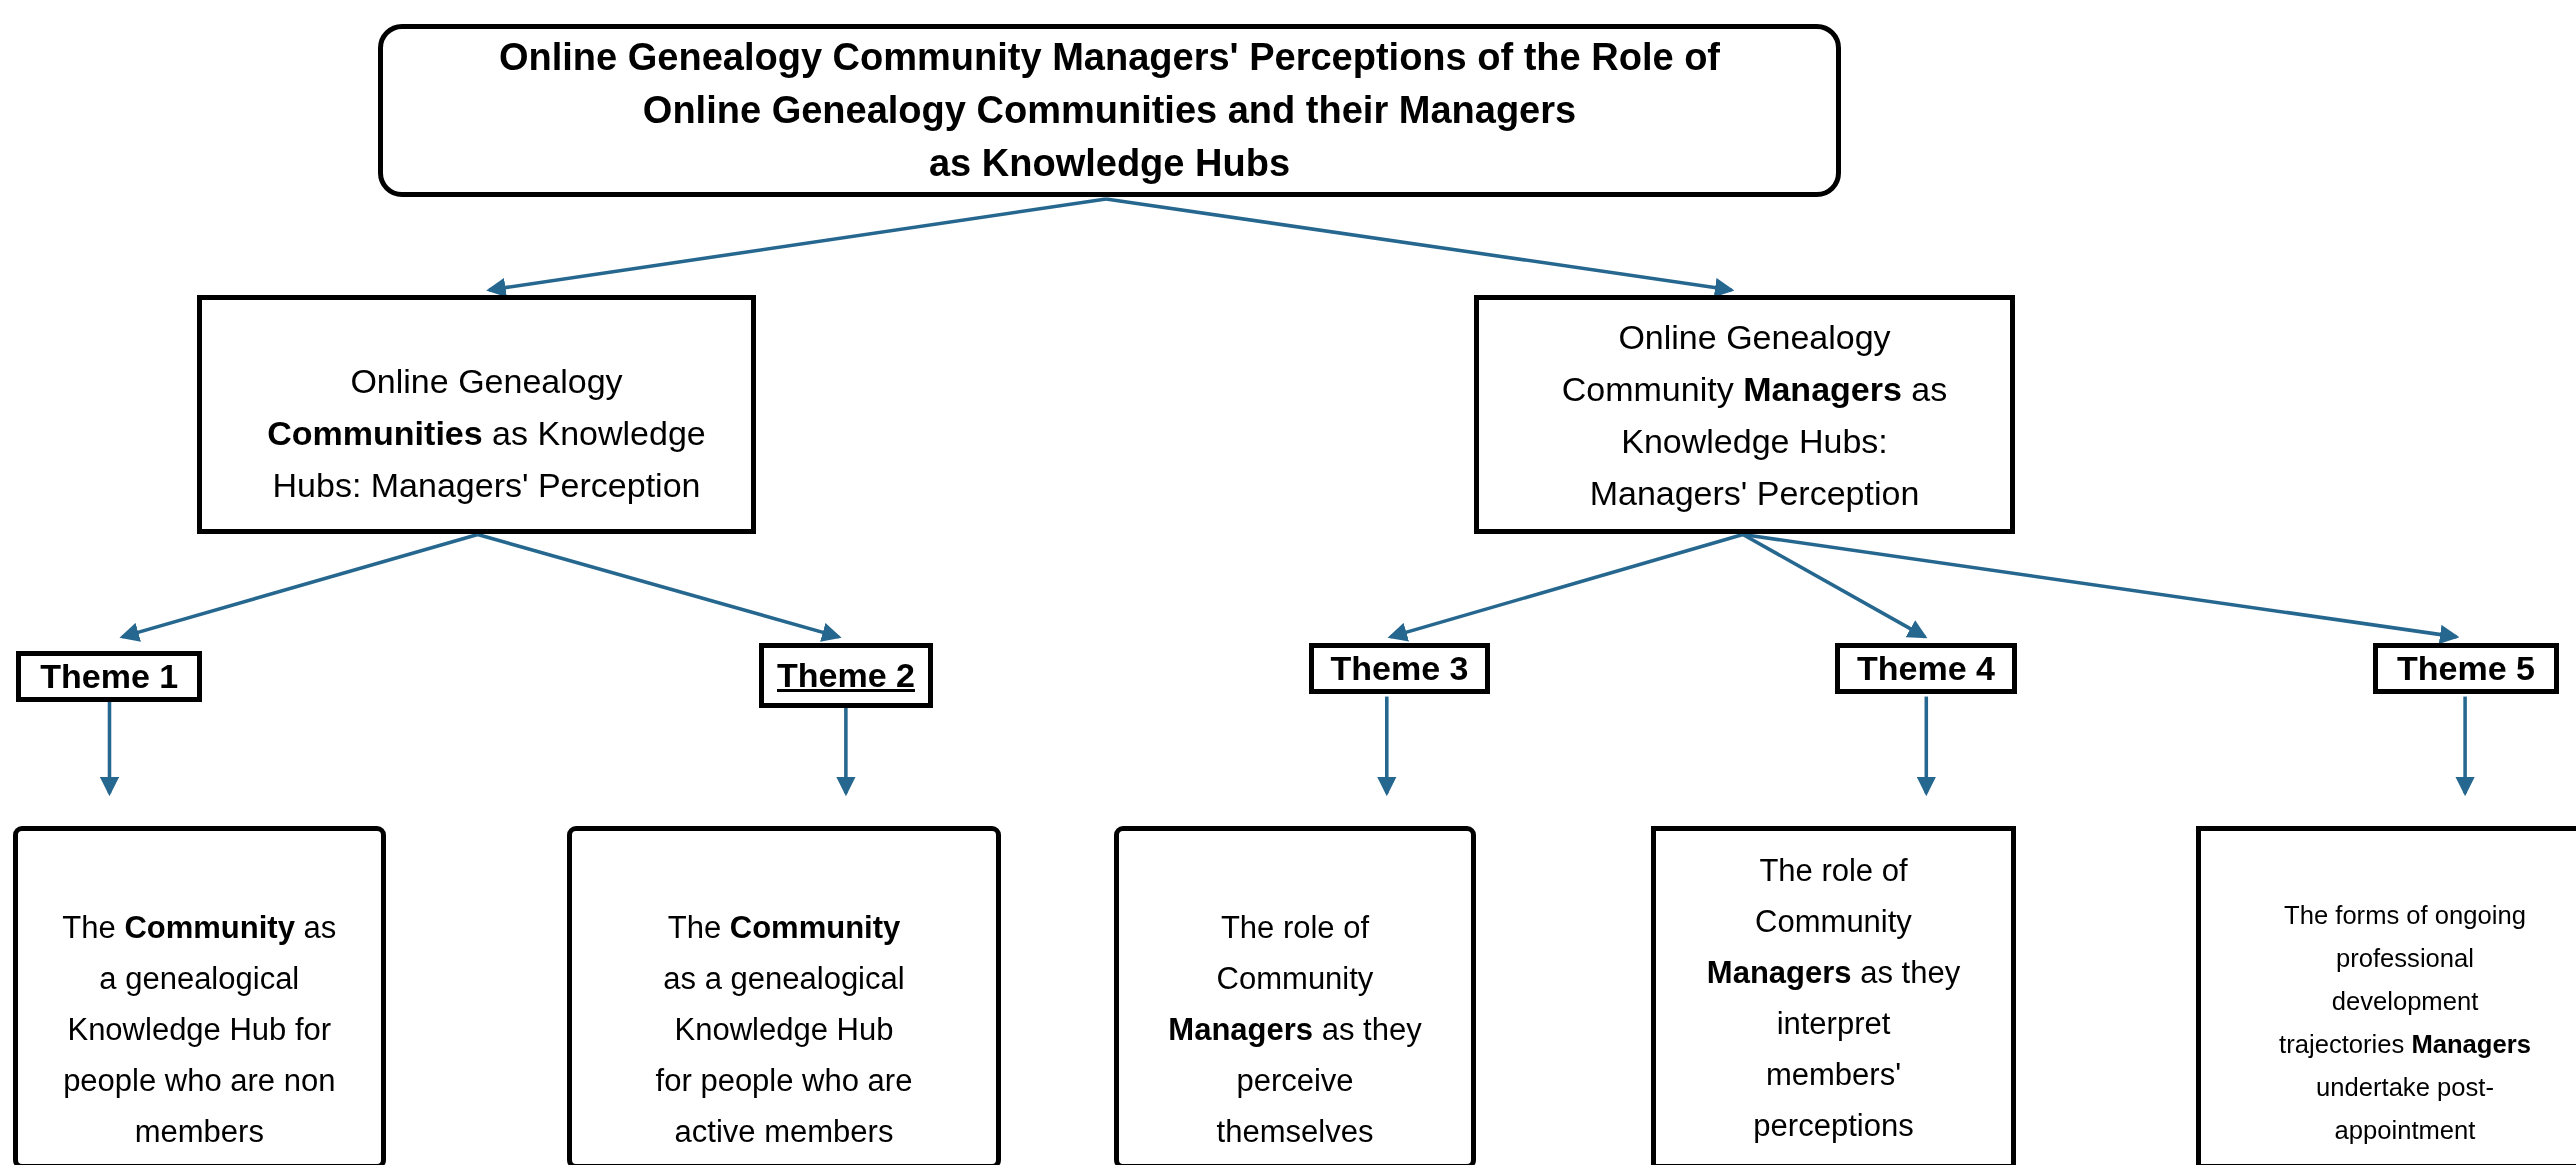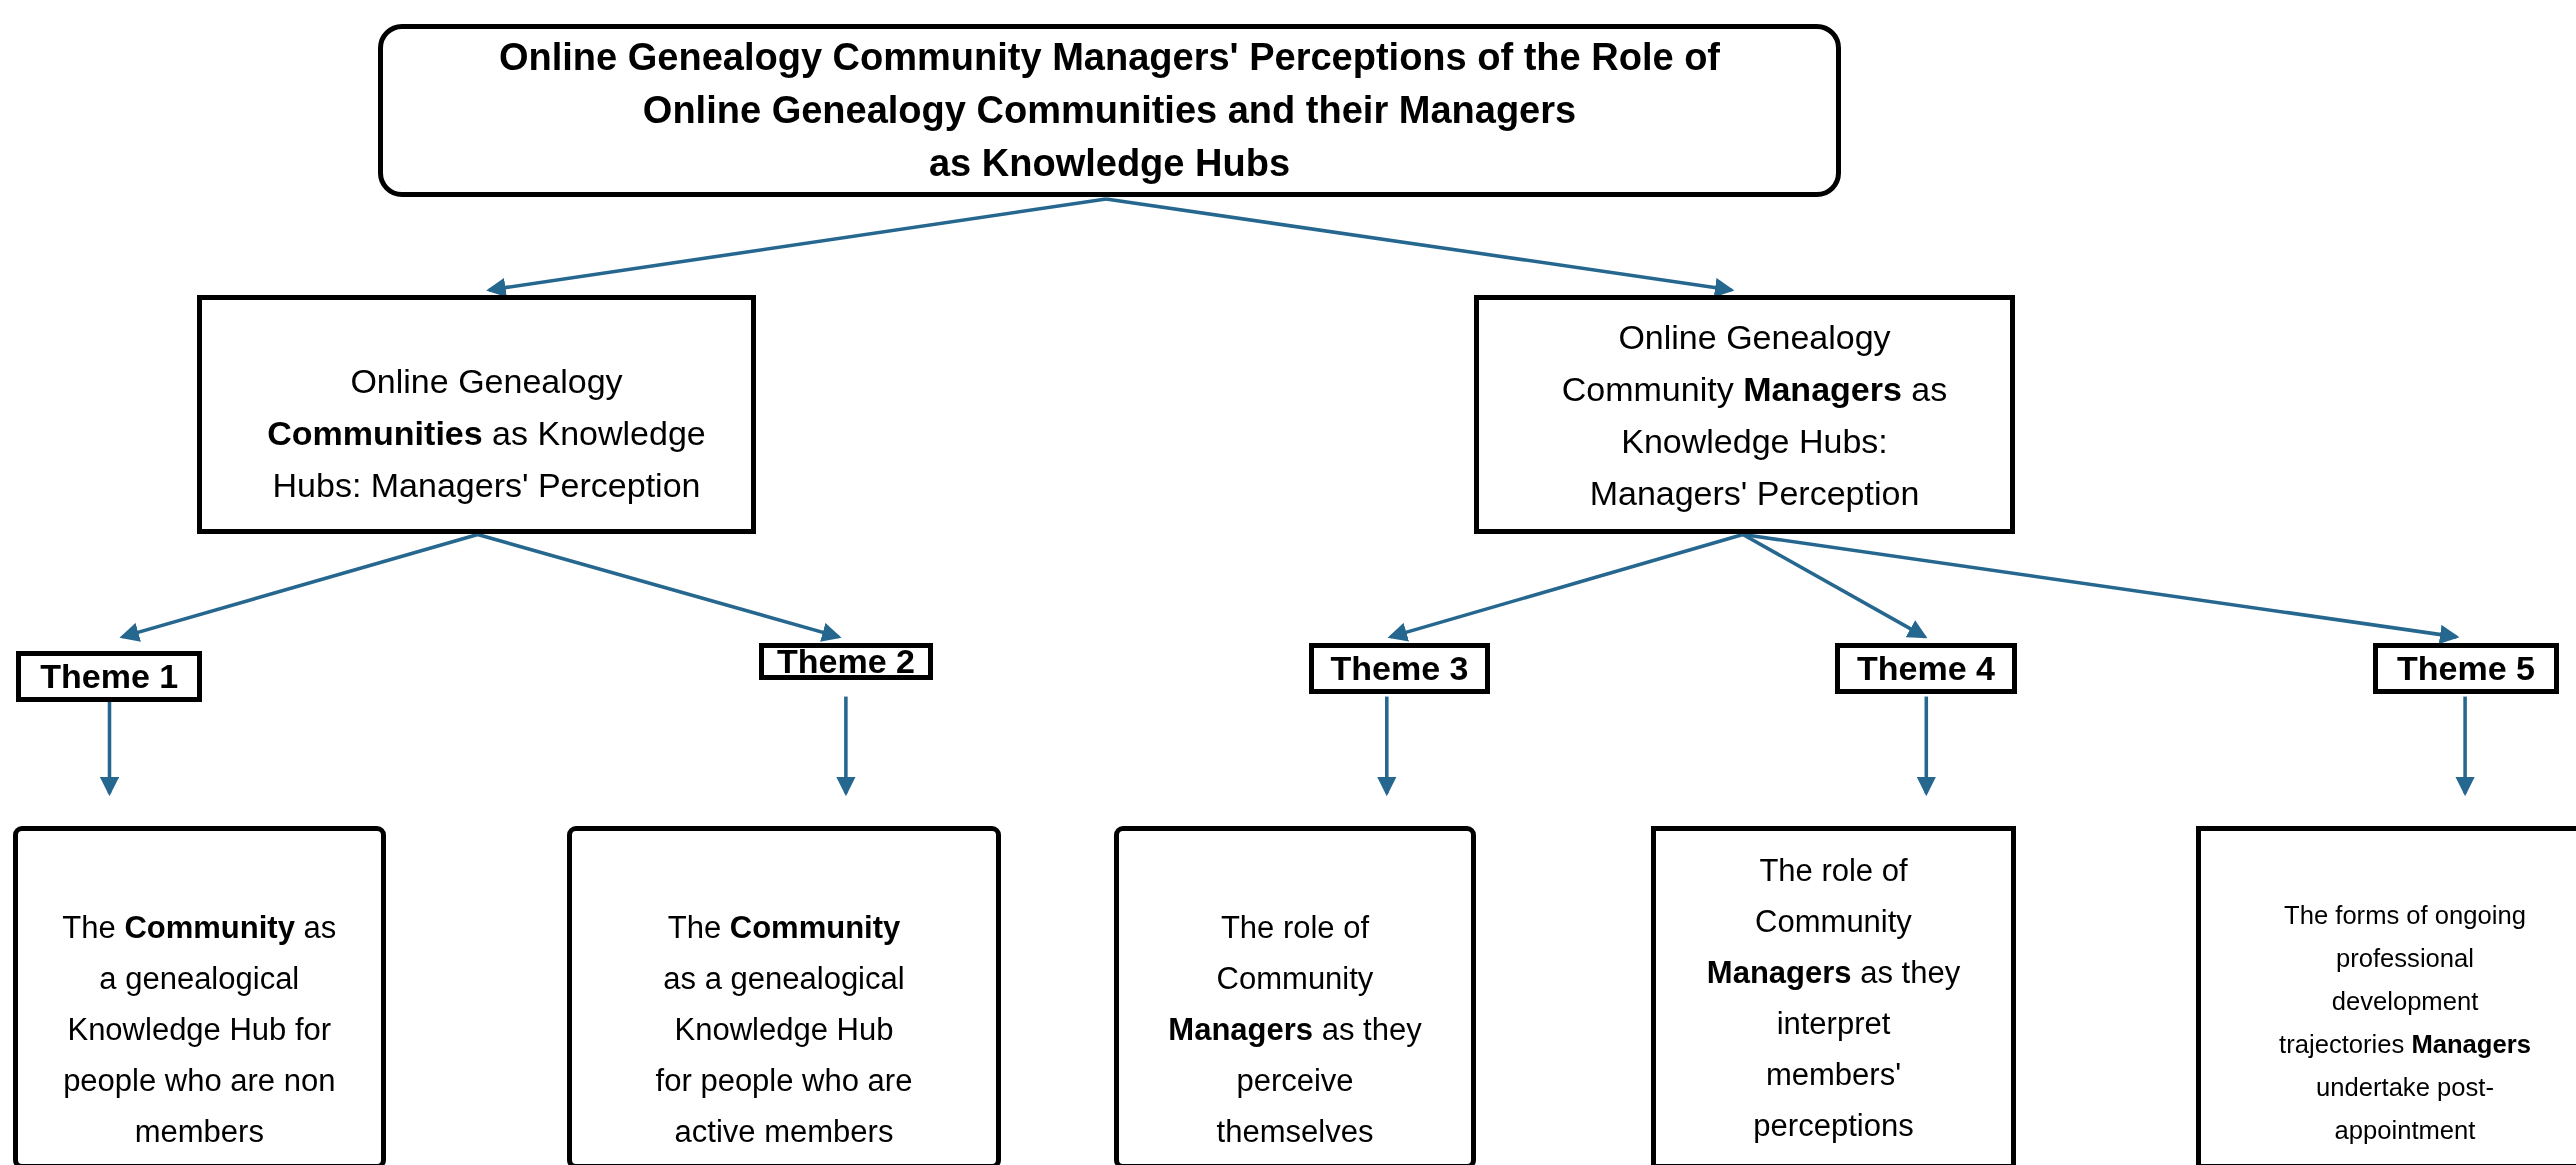--- a/index.html
+++ b/index.html
@@ -71,21 +71,21 @@
   <div class="box branch-box" style="left:1474px;top:295px;width:541px;height:239px;">
       <div class="ln"><span>Online Genealogy</span></div>
       <div class="ln"><span>Community </span><span class="b">Managers</span><span> as</span></div>
       <div class="ln"><span>Knowledge Hubs:</span></div>
       <div class="ln"><span>Managers' Perception</span></div>
     </div>
 
   <div class="box theme-box" style="left:16.3px;top:643px;width:186px;height:51px;margin-top:8px;">
     <span>Theme 1</span>
   </div>
-  <div class="box theme-box" style="left:759px;top:643px;width:174px;height:37px;text-decoration:underline;">
+  <div class="box theme-box" style="left:759px;top:643px;width:174px;height:65px;text-decoration:underline;">
     <span>Theme 2</span>
   </div>
   <div class="box theme-box" style="left:1297px;top:643px;width:181px;height:51px;margin-left:12px;">
     <span>Theme 3</span>
   </div>
   <div class="box theme-box" style="left:1835px;top:643px;width:182px;height:51px;">
     <span>Theme 4</span>
   </div>
   <div class="box theme-box" style="left:2373px;top:643px;width:186px;height:51px;">
     <span>Theme 5</span>

